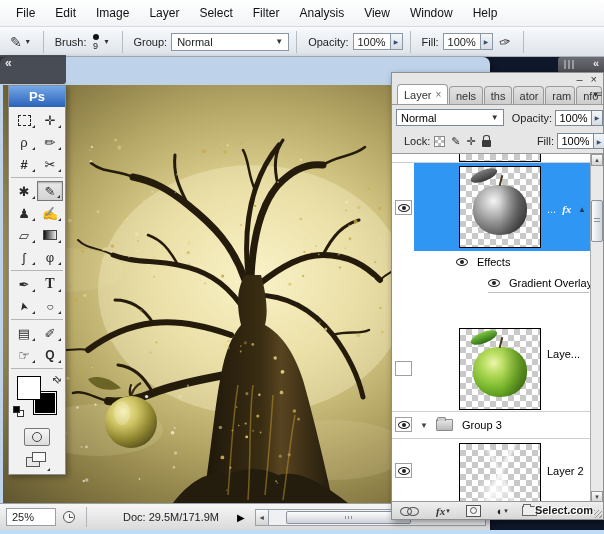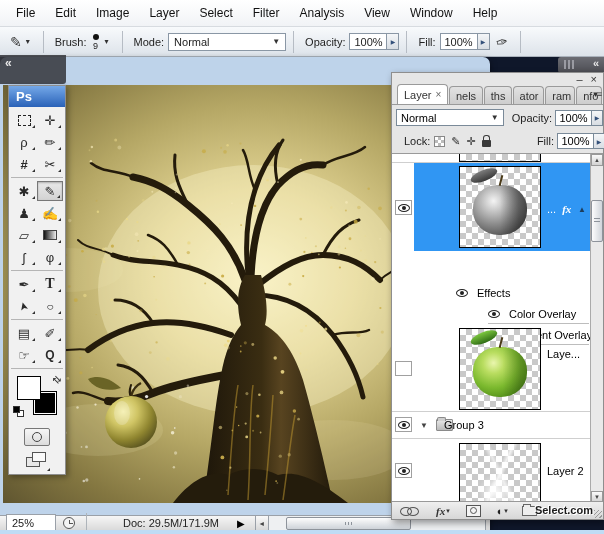--- a/index.html
+++ b/index.html
@@ -43,21 +43,21 @@
   .winbtns { position:absolute; left:374px; top:8px; display:flex; gap:2px; }
   .winbtn { width:27px; height:14px; border:1px solid #7d8a99; border-radius:3px;
     background:linear-gradient(#fdfdfd,#cfd6de); display:flex; align-items:center; justify-content:center; }
   .winbtn.close { background:linear-gradient(#f4b8b0,#dd8d84); border-color:#a05a52; color:#5d1813; font-size:9px; }
   .winbtn .minbar { width:9px; height:2px; background:#3a4a5c; margin-top:5px; }
   .winbtn .maxbox { width:8px; height:7px; border:1px solid #3a4a5c; }
   .doc-canvas { position:absolute; left:3px; top:28px; width:484px; height:418px; background:#6a5f33; overflow:hidden; }
   .doc-canvas svg { display:block; }
 
   
-  .statusbar { position:absolute; left:0px; bottom:0; width:490px; height:15px;
+  .statusbar { position:absolute; left:0px; bottom:0; width:490px; height:27px;
     background:linear-gradient(#f6f6f6,#dadada); border-top:1px solid #9aa0a8;
     display:flex; align-items:center; font-size:11px; color:#222; }
   .sb-zoom { width:50px; height:18px; background:#fff; border:1px solid #9aa0a8; margin-left:6px;
     display:flex; align-items:center; padding-left:5px; }
   .sb-clock { width:18px; height:18px; margin-left:4px; border:1px solid transparent; border-radius:3px;
     display:flex; align-items:center; justify-content:center; }
   .clock-shape { width:12px; height:12px; border:1px solid #555; border-radius:50%; position:relative; background:#f4f4f4; }
   .clock-shape:after { content:""; position:absolute; left:5px; top:2px; width:1px; height:4px; background:#555; }
   .clock-shape:before { content:""; position:absolute; left:5px; top:5px; width:4px; height:1px; background:#555; }
   .sb-div { width:1px; height:20px; background:#aeb4ba; margin:0 8px; }
@@ -69,21 +69,21 @@
   .sb-track { flex:1; height:17px; background:#eef0f2; border:1px solid #9aa0a8; border-left:none; position:relative; }
   .sb-thumb { position:absolute; left:8%; width:58%; top:1px; bottom:1px; border:1px solid #8d939b; border-radius:2px;
     background:linear-gradient(#fdfdfd,#cdd2d8); }
   .sb-thumb:after { content:""; position:absolute; left:50%; top:4px; bottom:4px; width:8px; margin-left:-4px;
     background:repeating-linear-gradient(90deg,#8d939b 0 1px,transparent 1px 3px); }
 
   
   .toolbox { position:absolute; left:8px; top:85px; width:58px; height:390px;
     background:#f1f1f1; border:1px solid #8e8e8e; box-shadow:2px 2px 6px rgba(0,0,0,.35); }
   .ps-header { height:21px; background:linear-gradient(#74a8e8,#2a62b8); color:#fff; font-weight:bold;
-    font-size:13px; display:flex; align-items:center; padding-left:7px; }
+    font-size:13px; display:flex; align-items:center; padding-left:20px; }
   .toolgrid { display:flex; flex-wrap:wrap; padding:2px 2px 0 2px; }
   .tool { width:26px; height:20px; display:flex; align-items:center; justify-content:center;
     position:relative; color:#2b2b2b; font-size:13px; margin:1px 0; }
   .tool:after { content:""; position:absolute; right:2px; bottom:2px;
     border-left:3px solid transparent; border-bottom:3px solid #333; }
   .tool.selected { background:linear-gradient(#e9e9e9,#d3d3d3); border:1px solid #777;
     box-shadow:inset 0 1px 2px rgba(0,0,0,.25); }
   .tool .tg { line-height:1; }
   .tool .dashedbox { width:13px; height:11px; border:1px dashed #222; }
   .tool .gradbox { width:14px; height:10px; border:1px solid #444; background:linear-gradient(90deg,#111,#eee); }
@@ -171,21 +171,21 @@
   .apple.green { background:linear-gradient(90deg, rgba(0,0,0,0) 55%, rgba(0,0,0,.18) 88%),
     radial-gradient(circle at 38% 32%, #eaf6ae 0%, #b9dd60 22%, #7bb92e 52%, #4e8a18 80%, #376312 100%); }
   .apple-stem { position:absolute; left:40px; top:8px; width:2px; height:11px; background:#4a3a18; transform:rotate(14deg); }
   .apple-leaf { position:absolute; left:10px; top:3px; width:28px; height:11px; border-radius:50%;
     transform:rotate(-22deg); }
   .apple-leaf.gray { background:linear-gradient(#7d7d7d,#383838); }
   .apple-leaf.green { background:linear-gradient(#7ec940,#2e6b14); }
   .sel-badges { position:absolute; left:155px; top:40px; color:#fff; font-size:11px; display:flex; gap:6px; align-items:center; }
   .fx-badge { font-family:"Liberation Serif", serif; font-style:italic; font-weight:bold; }
   .fx-collapse { position:absolute; left:186px; top:42px; font-size:8px; color:#1d3d5c; }
-  .fx-rows { position:absolute; left:0; top:97px; width:100%;margin-top:31px; }
+  .fx-rows { position:absolute; left:0; top:97px; width:100%; }
   .fxrow { position:relative; height:21px; display:flex; align-items:center; color:#000; }
   .fxrow .line { position:absolute; left:96px; right:14px; bottom:0; height:1px; background:#bdbdbd; }
   .row-green { position:absolute; left:0; top:172px; width:100%; height:86px; border-bottom:1px solid #cfcfcf; }
   .layer-name { position:absolute; left:155px; font-size:11px; color:#000; }
   .row-group { position:absolute; left:0; top:258px; width:100%; height:27px; border-bottom:1px solid #cfcfcf; }
   .grp-tri { position:absolute; left:28px; top:9px; font-size:8px; color:#444; }
   .folder { position:absolute; left:44px; top:7px; width:17px; height:12px;
     background:linear-gradient(#e7e7e7,#b9b9b9); border:1px solid #8a8a8a; border-radius:1px; }
   .folder:before { content:""; position:absolute; left:0; top:-3px; width:7px; height:3px;
     background:#cfcfcf; border:1px solid #8a8a8a; border-bottom:none; border-radius:2px 2px 0 0; }
@@ -246,21 +246,21 @@
     <span class="ob-toolicon">✎</span>
     <span class="ob-dd">▾</span>
     <span class="ob-sep"></span>
     <span class="ob-label">Brush:</span>
     <span class="brush-preview">
       <span class="dot"></span>
       <span class="num">9</span>
     </span>
     <span class="ob-dd">▾</span>
     <span class="ob-sep"></span>
-    <span class="ob-label">Mode:</span>
+    <span class="ob-label">Group:</span>
     <span class="mode-select">
       <span>Normal</span>
       <span class="dda" style="font-size:8px;color:#333;">▼</span>
     </span>
     <span class="ob-sep"></span>
     <span class="ob-label">Opacity:</span>
     <span class="ob-field">100%</span>
     <span class="ob-spin">▶</span>
     <span class="ob-sep"></span>
     <span class="ob-label">Fill:</span>
@@ -696,25 +696,20 @@
         <span class="fx-collapse">▲</span>
       </div>
 
       <div class="fx-rows">
         <div class="fxrow">
           <span class="eye eye-inline" style="margin-left:64px"></span>
           <span style="margin-left:9px">Effects</span>
         </div>
         <div class="fxrow">
           <span class="eye eye-inline" style="margin-left:96px"></span>
-          <span style="margin-left:9px">Color Overlay</span>
-          <span class="line"></span>
-        </div>
-        <div class="fxrow">
-          <span class="eye eye-inline" style="margin-left:96px"></span>
           <span style="margin-left:9px">Gradient Overlay</span>
           <span class="line"></span>
         </div>
       </div>
 
       <div class="row-green">
         <span class="eyebox" style="top:35px"></span>
         <span class="layer-thumb checker" style="top:2px">
           <span class="apple green"></span>
           <span class="apple-leaf green"></span>
@@ -722,21 +717,21 @@
         </span>
         <span class="layer-name" style="top:22px">Laye...</span>
       </div>
 
       <div class="row-group">
         <span class="eyebox" style="top:5px">
             <span class="eye"></span>
           </span>
         <span class="grp-tri">▼</span>
         <span class="folder"></span>
-        <span class="layer-name" style="left:52px;top:7px">Group 3</span>
+        <span class="layer-name" style="left:70px;top:7px">Group 3</span>
       </div>
 
       <div class="row-layer2">
         <span class="eyebox" style="top:24px">
             <span class="eye"></span>
           </span>
         <span class="layer-thumb checker" style="top:4px;height:61px;border-bottom:none">
           <span class="l2-sparkle"></span>
         </span>
         <span class="layer-name" style="top:26px">Layer 2</span>

